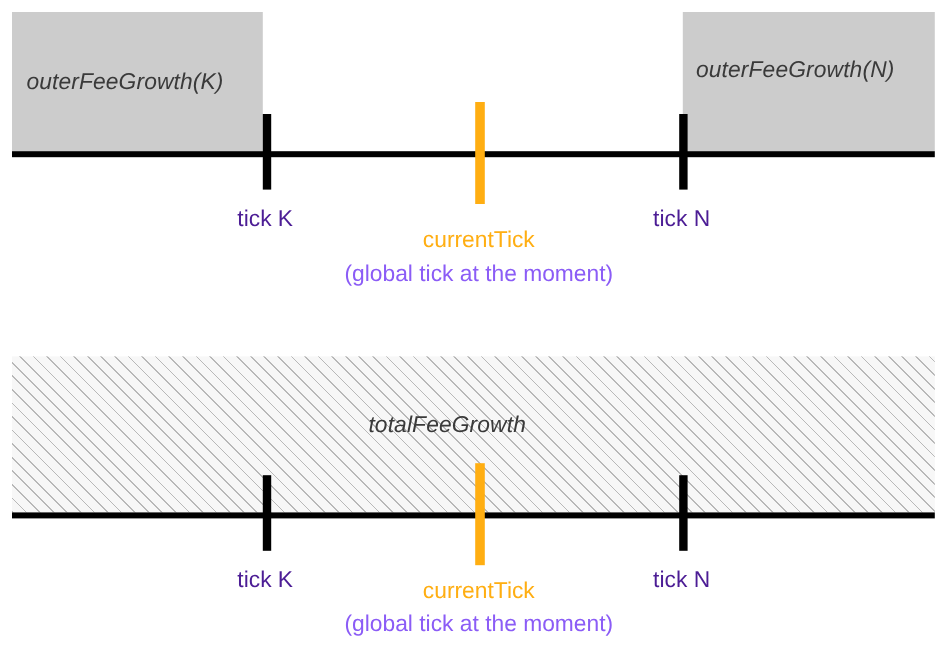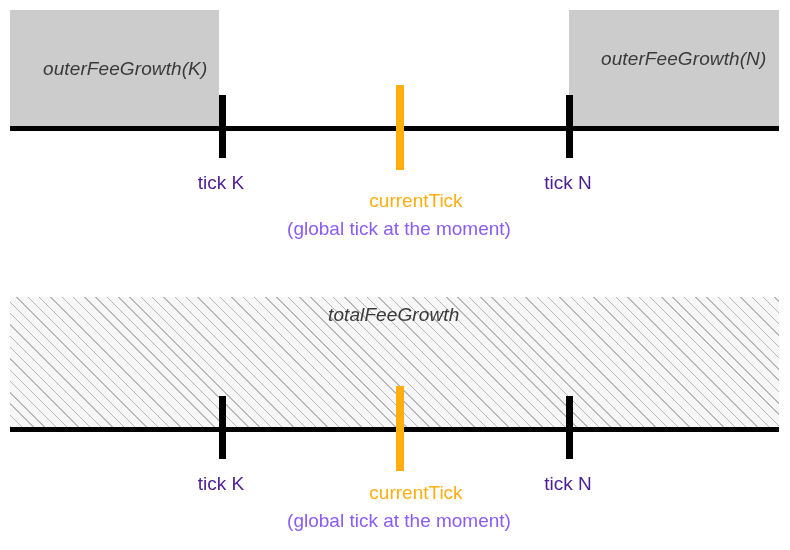--- a/index.html
+++ b/index.html
@@ -54,34 +54,32 @@
       rgba(0,0,0,0) 8px
     );
   }
   .region-label {
     position: absolute;
     font-style: italic;
     font-size: 19px;
     color: #3a3a3a;
     white-space: nowrap;
     letter-spacing: 0.1px;
-    margin-left: 21px;
   }
   .tick-label {
     position: absolute;
     font-size: 19px;
     color: #4c1d95;
     white-space: nowrap;
     text-align: center;
     transform: translateX(-50%);
   }
   .tick-label.current-label {
     color: #FFAE12;
     font-size: 19px;
-    margin-left: 17px;
   }
   .tick-label.current-sub {
     color: #8b5cf6;
     font-size: 19px;
   }
 </style>
 </head>
 <body>
 
 <div class="canvas">
@@ -104,21 +102,21 @@
     <div class="tick-label current-sub" style="left:399px; top:218px;">(global tick at the moment)</div>
 
     <div class="tick-mark" style="left:566px; top:95px; height:63px;"></div>
     <div class="tick-label" style="left:568px; top:172px;">tick N</div>
 
   </div>
 
   <div>
 
     <div class="region-box hatched" style="left:10px; top:297px; width:769px; height:130px;"></div>
-    <div class="region-label" style="left:307px; top:304px;text-align:center;">totalFeeGrowth</div>
+    <div class="region-label" style="left:307px; top:344px;text-align:center;">totalFeeGrowth</div>
 
     <div class="axis-line" style="left:10px; top:427px; width:769px;"></div>
 
     <div class="tick-mark" style="left:219px; top:396px; height:63px;"></div>
     <div class="tick-label" style="left:221px; top:473px;">tick K</div>
 
     <div class="tick-mark current" style="left:396px; top:386px; height:85px;"></div>
     <div class="tick-label current-label" style="left:399px; top:482px;">currentTick</div>
     <div class="tick-label current-sub" style="left:399px; top:510px;">(global tick at the moment)</div>
 

